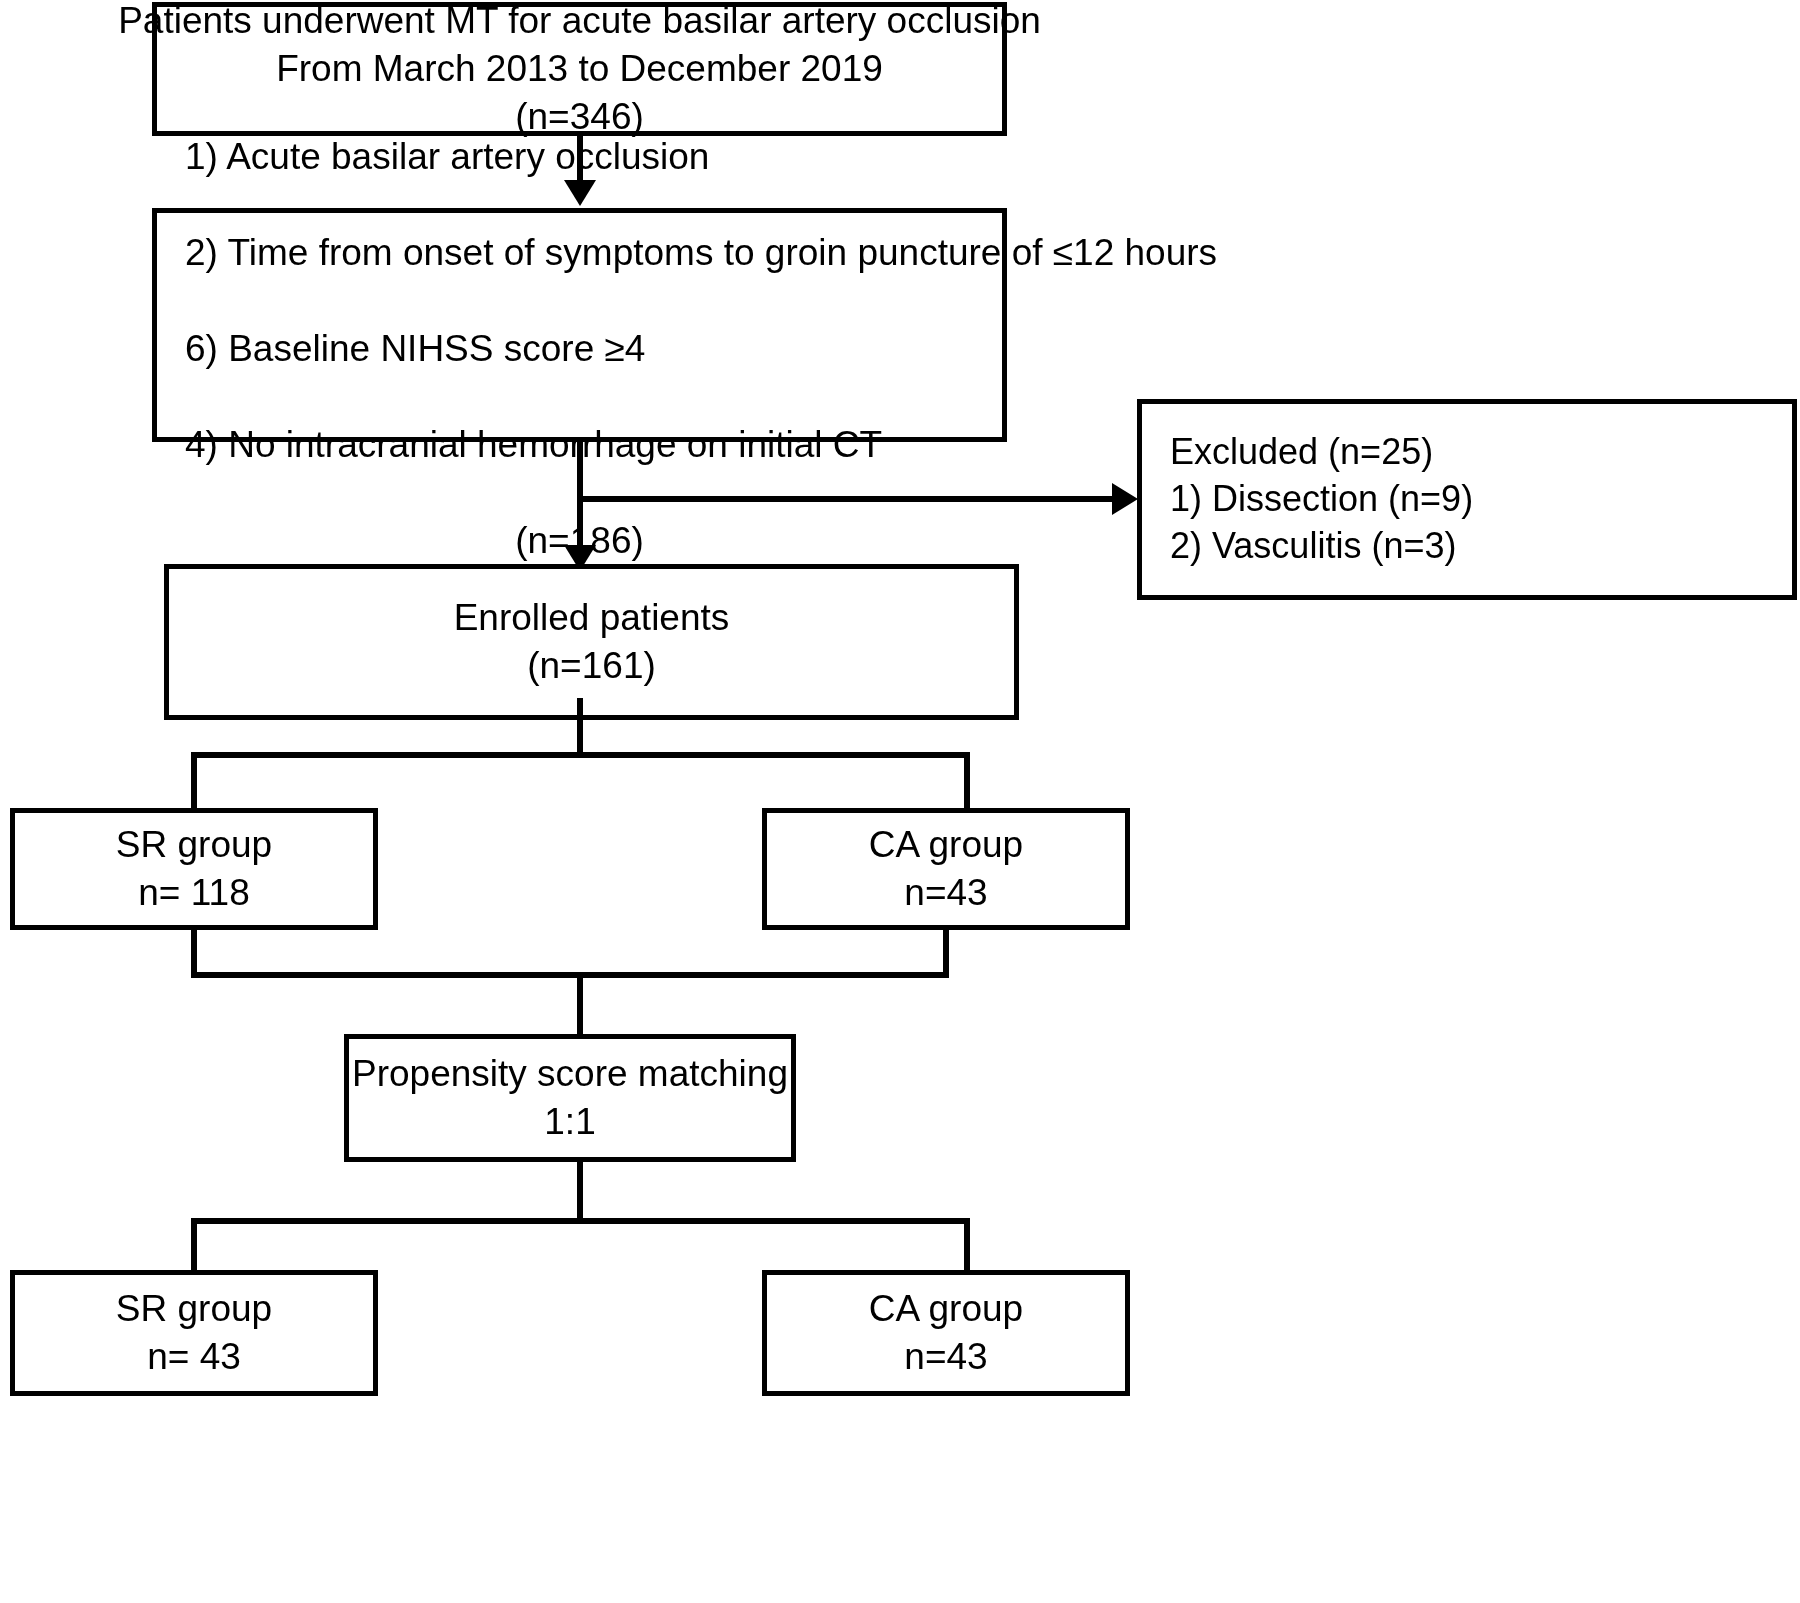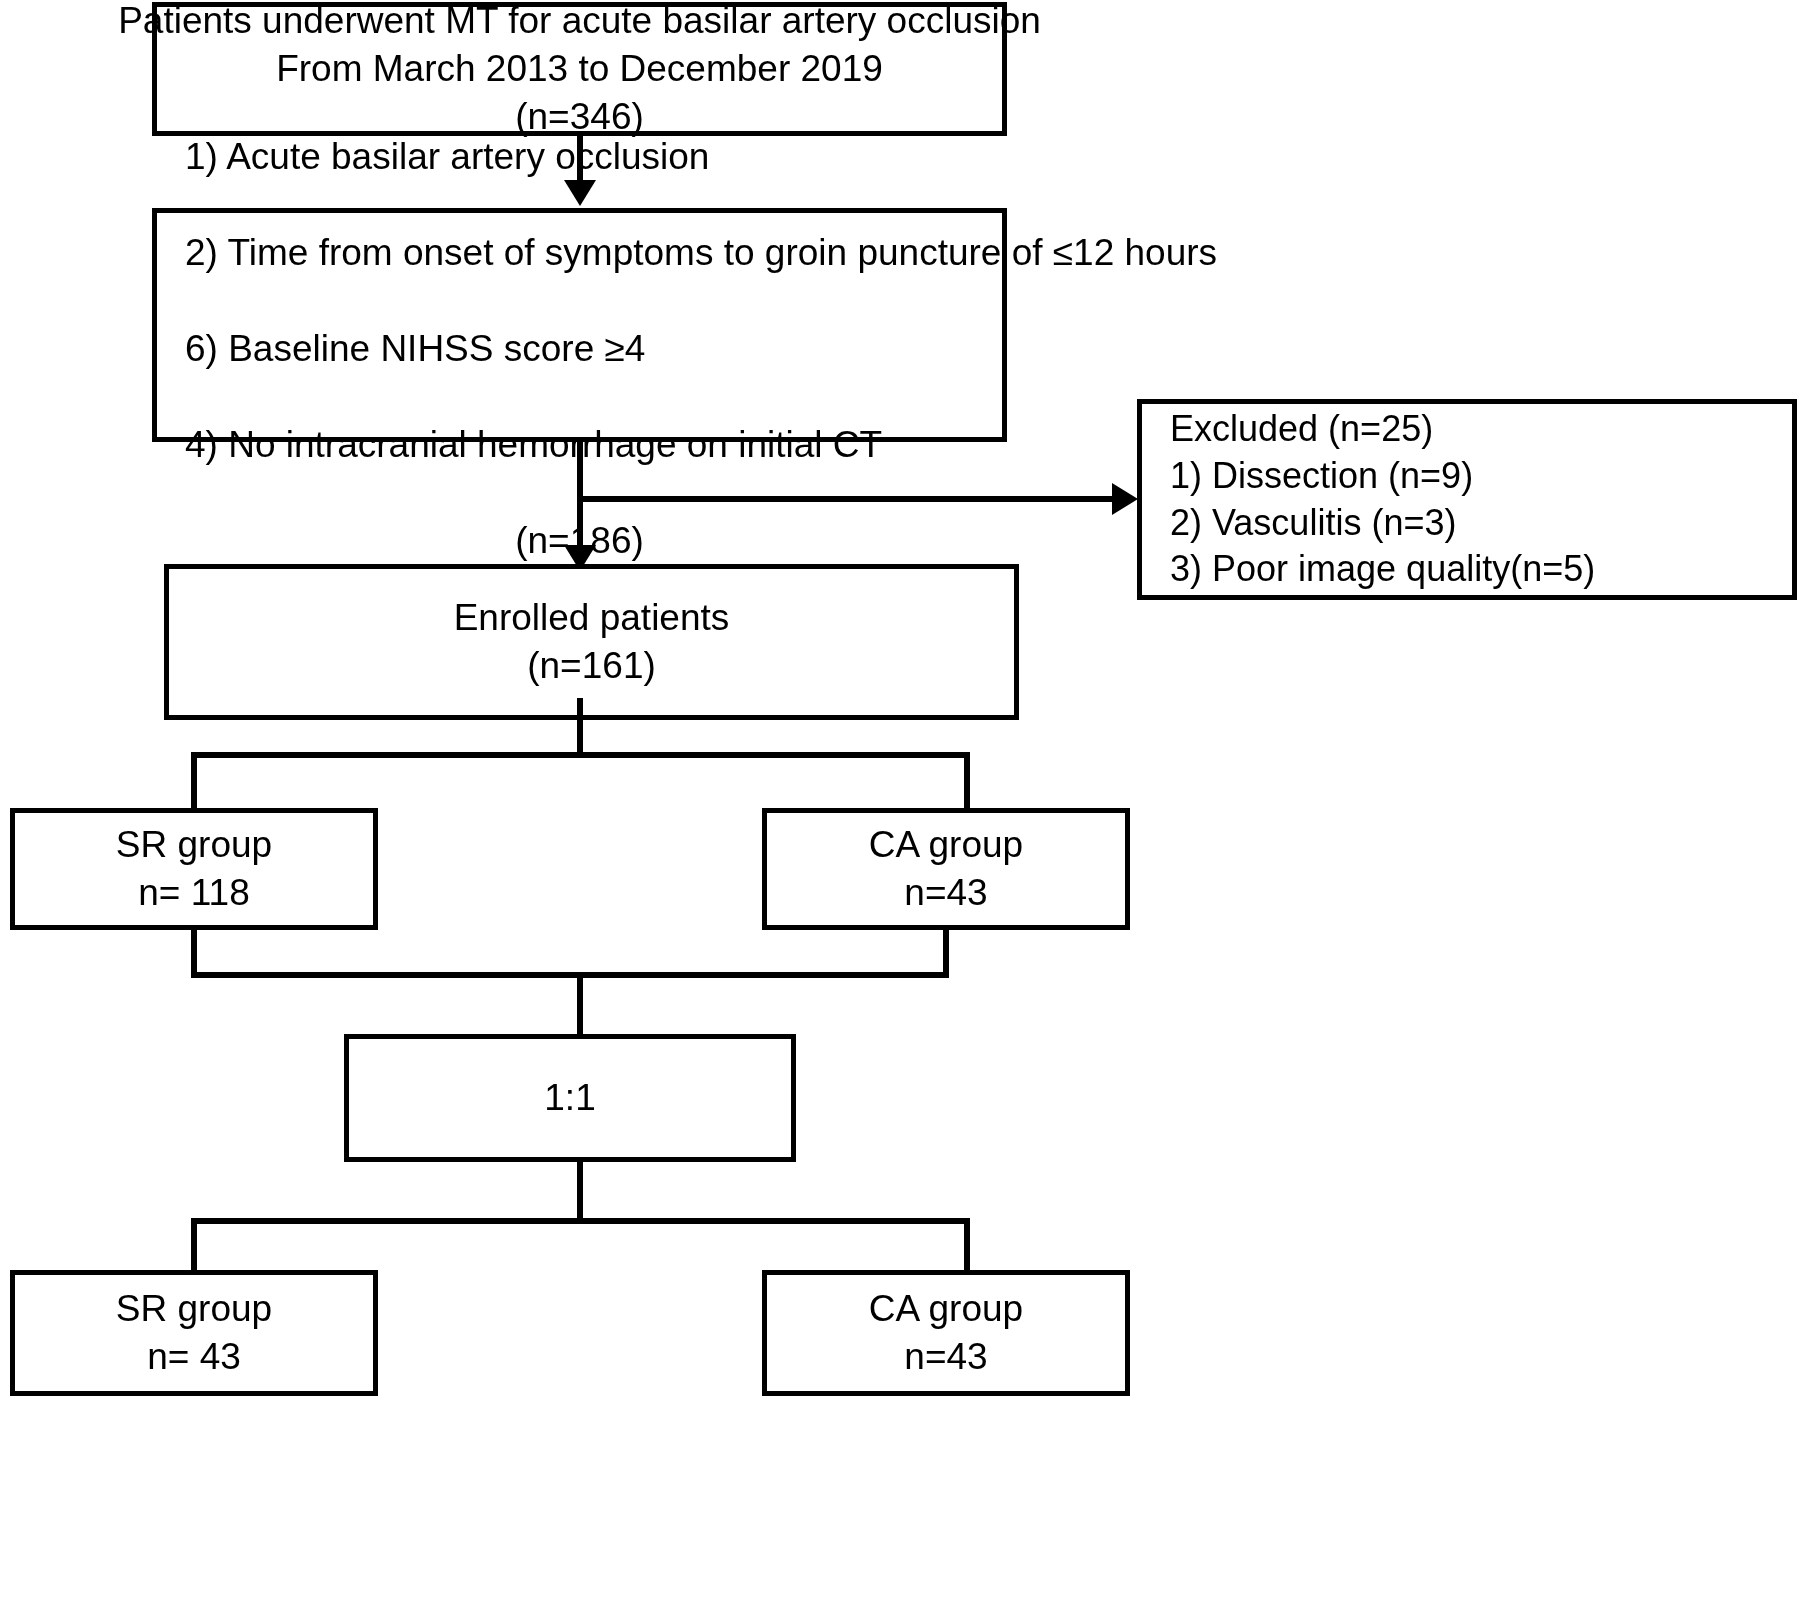--- a/index.html
+++ b/index.html
@@ -94,21 +94,20 @@
   <div class="line vline" style="left:577px; top:442px; width:6px; height:119px;"></div>
   <div class="arrowhead-down" style="left:564px; top:545px;"></div>
 
   <div class="line hline" style="left:580px; top:496px; width:550px; height:6px;"></div>
   <div class="arrowhead-right" style="left:1112px; top:483px;"></div>
 
   <div class="box leftal" style="left:1137px; top:399px; width:660px; height:201px;">
     <span class="txt t-excl pad-l">Excluded (n=25)</span>
     <span class="txt t-excl pad-l indent1">1) Dissection (n=9)</span>
     <span class="txt t-excl pad-l indent1">2) Vasculitis (n=3)</span>
-    <span class="txt t-excl pad-l indent1">3) Poor image quality(n=5)</span>
   </div>
 
   <div class="box center" style="left:164px; top:564px; width:855px; height:156px;">
     <span class="txt t-body">Enrolled patients</span>
     <span class="txt t-body">(n=161)</span>
   </div>
 
   <div class="line vline" style="left:577px; top:698px; width:6px; height:56px;"></div>
   <div class="line hline" style="left:191px; top:752px; width:779px; height:6px;"></div>
   <div class="line vline" style="left:191px; top:752px; width:6px; height:58px;"></div>
@@ -123,20 +122,21 @@
     <span class="txt t-body">CA group</span>
     <span class="txt t-body">n=43</span>
   </div>
 
   <div class="line vline" style="left:191px; top:930px; width:6px; height:48px;"></div>
   <div class="line vline" style="left:943px; top:930px; width:6px; height:48px;"></div>
   <div class="line hline" style="left:191px; top:972px; width:758px; height:6px;"></div>
   <div class="line vline" style="left:577px; top:972px; width:6px; height:64px;"></div>
 
   <div class="box center" style="left:344px; top:1034px; width:452px; height:128px;">
+    <span class="txt t-body">Propensity score matching</span>
     <span class="txt t-body">1:1</span>
   </div>
 
   <div class="line vline" style="left:577px; top:1162px; width:6px; height:58px;"></div>
   <div class="line hline" style="left:191px; top:1218px; width:779px; height:6px;"></div>
   <div class="line vline" style="left:191px; top:1218px; width:6px; height:54px;"></div>
   <div class="line vline" style="left:964px; top:1218px; width:6px; height:54px;"></div>
 
   <div class="box center" style="left:10px; top:1270px; width:368px; height:126px;">
     <span class="txt t-body">SR group</span>

